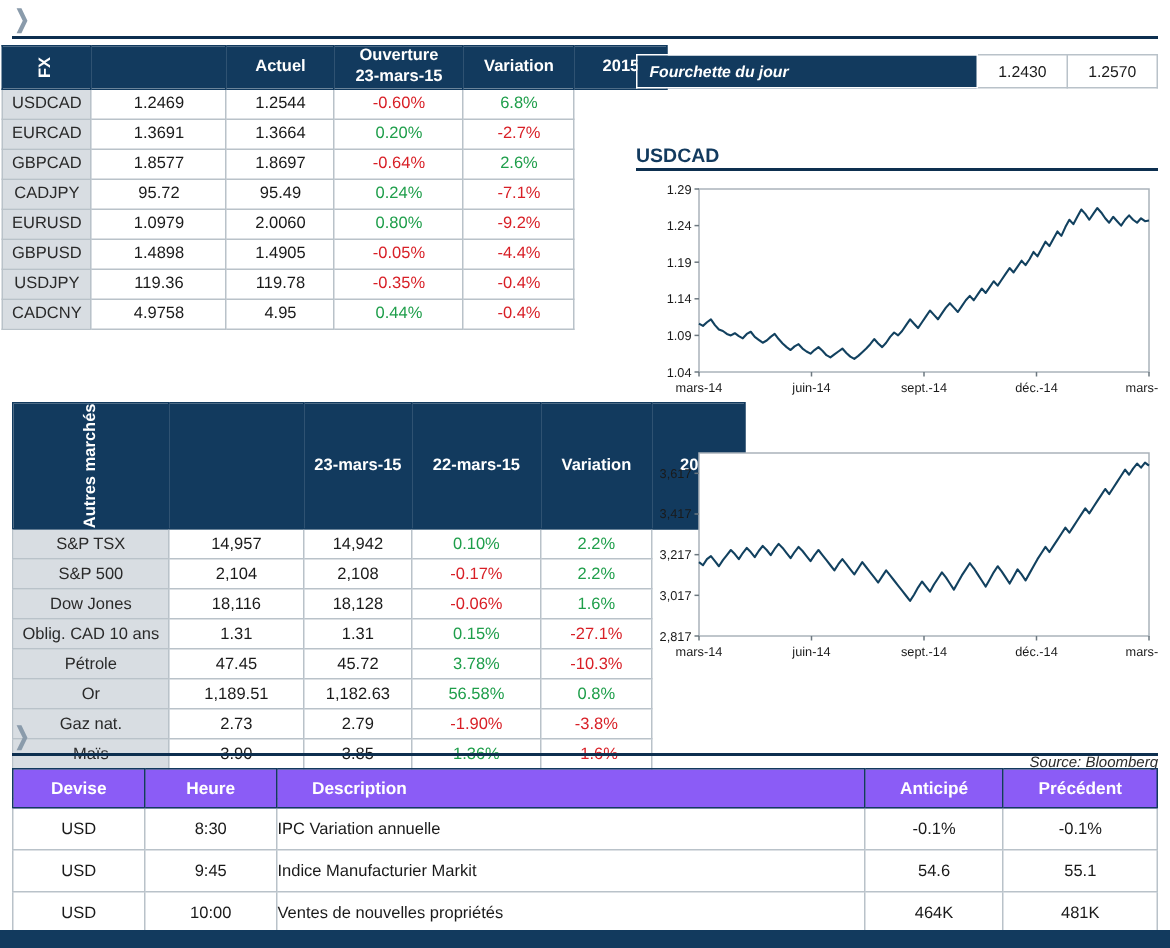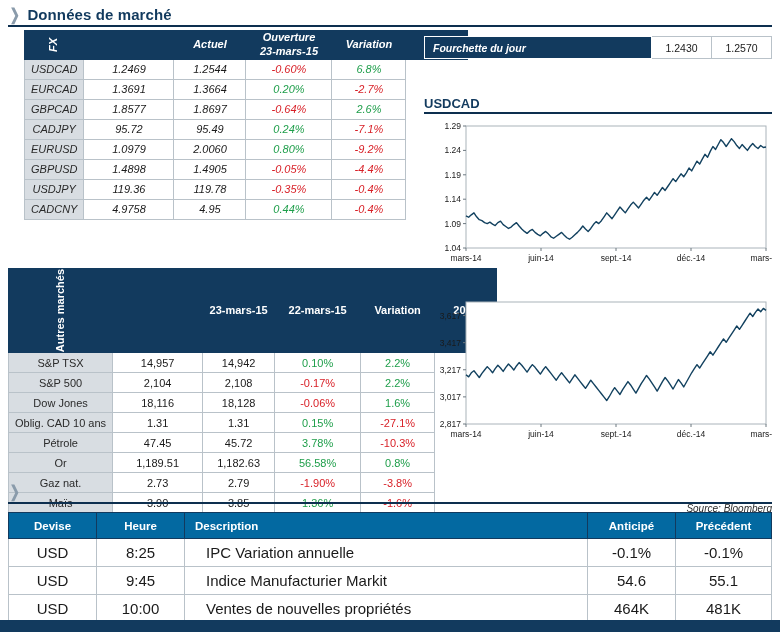--- a/index.html
+++ b/index.html
@@ -88,21 +88,21 @@
     padding: 0;
   }
   .vside span {
     display: block;
     writing-mode: vertical-rl;
     transform: rotate(180deg);
     white-space: nowrap;
     margin: 0 auto;
   }
 
-  #fxWrap { position: absolute; left: 24px; top: 30px; font-style: italic; }
+  #fxWrap { position: absolute; left: 1px; top: 30px; }
   #otherWrap { position: absolute; left: 8px; top: 268px; }
 
   
   #rangeWrap { position: absolute; left: 424px; top: 36px; width: 348px; }
   .range-table { width: 100%; }
   .range-table td {
     border: 1px solid #ffffff;
     height: 22px;
     font-size: 10.5px;
     padding: 0 8px;
@@ -142,53 +142,52 @@
     text-align: right;
     font-size: 10px;
     font-style: italic;
     color: #2a2a2a;
   }
 
   
   #econWrap { position: absolute; left: 8px; top: 512px; width: 764px; }
   .econ-table { width: 100%; }
   .econ-table th {
-    background: #0369a1;
+    background: #8b5cf6;
     color: #ffffff;
     height: 26px;
     font-size: 11.5px;
     font-weight: bold;
     border: 1px solid #123a5e;
-    padding: 0 10px;
+    padding: 0 23px;
     text-align: left;
   }
   .econ-table th.c { text-align: center; }
   .econ-table td {
     border: 1px solid #b9c2c9;
     height: 28px;
-    font-size: 15px;
-    padding: 0 21px;
+    font-size: 11px;
+    padding: 0 0;
     background: #ffffff;
   }
   .econ-table td.c { text-align: center; }
   .bottom-bar {
     position: absolute;
     left: 0; top: 620px;
     width: 780px; height: 12px;
     background: #123a5e;
   }
 </style>
 </head>
 <body>
 
 <div class="page">
 
   <div class="section-head" id="sec1">
     <span class="chev">❯</span>
-    <span class="title">Données de marché</span>
   </div>
 
   <div id="fxWrap">
     <table class="mkt-table">
       <thead>
         <tr>
           <th class="vside" rowspan="9">
               <span>FX</span>
             </th>
           <th class="th-blank" style="width:90px"></th>
@@ -426,21 +425,21 @@
           <th class="c" style="width:88px">Devise</th>
           <th class="c" style="width:88px">Heure</th>
           <th style="width:none">Description</th>
           <th class="c" style="width:88px">Anticipé</th>
           <th class="c" style="width:96px">Précédent</th>
         </tr>
       </thead>
       <tbody id="econBody">
           <tr>
             <td class="c">USD</td>
-            <td class="c">8:25</td>
+            <td class="c">8:30</td>
             <td class="">IPC Variation annuelle</td>
             <td class="c">-0.1%</td>
             <td class="c">-0.1%</td>
           </tr>
           <tr>
             <td class="c">USD</td>
             <td class="c">9:45</td>
             <td class="">Indice Manufacturier Markit</td>
             <td class="c">54.6</td>
             <td class="c">55.1</td>

